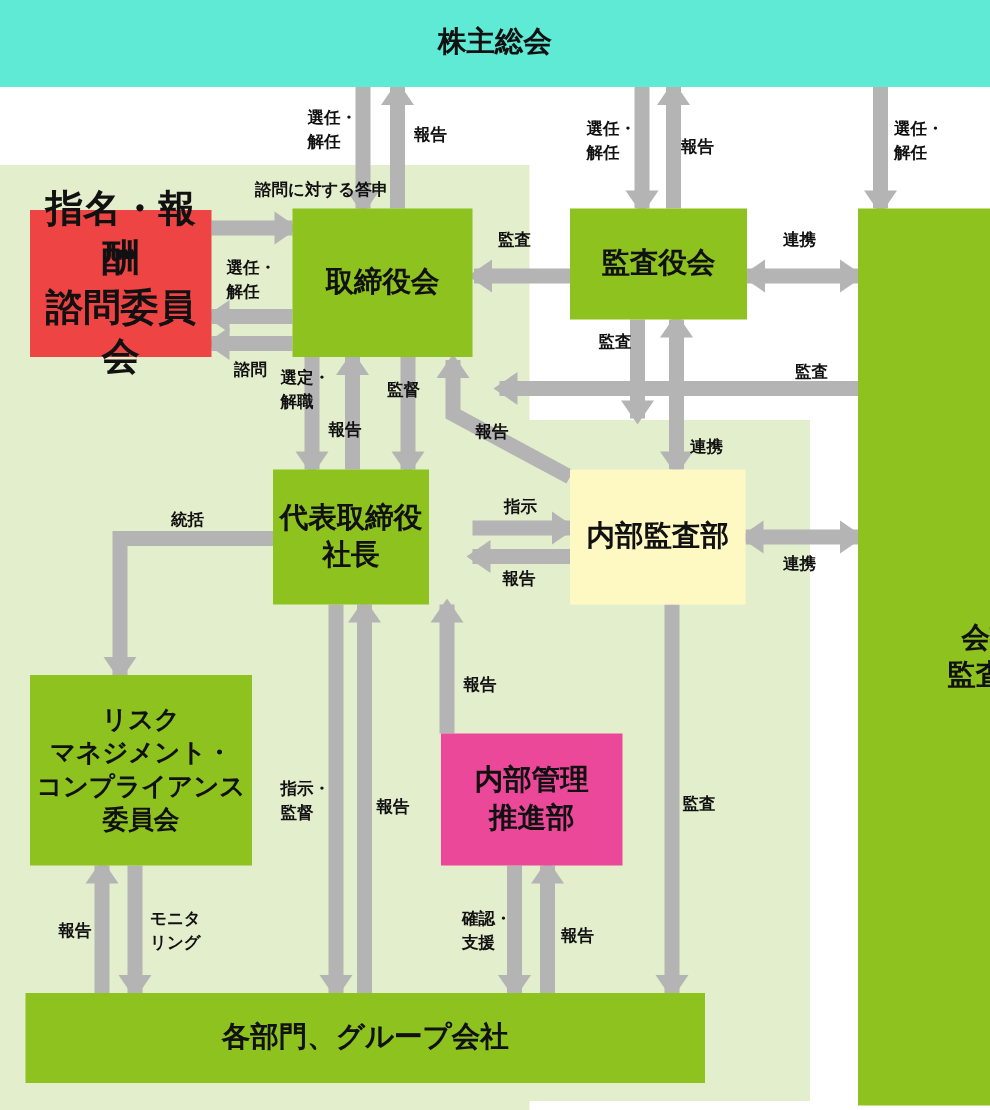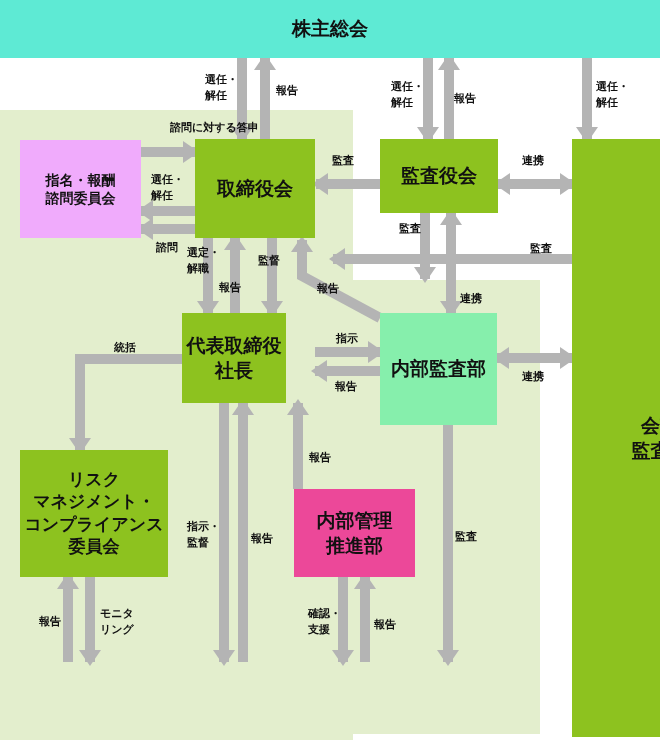--- a/index.html
+++ b/index.html
@@ -51,35 +51,36 @@
       <polyline points="243,662 243,403" fill="none" stroke="#b4b4b4" stroke-width="10" marker-end="url(#ah)"></polyline>
       <polyline points="448,403 448,662" fill="none" stroke="#b4b4b4" stroke-width="10" marker-end="url(#ah)"></polyline>
       <polyline points="68,662 68,577" fill="none" stroke="#b4b4b4" stroke-width="10" marker-end="url(#ah)"></polyline>
       <polyline points="90,577 90,662" fill="none" stroke="#b4b4b4" stroke-width="10" marker-end="url(#ah)"></polyline>
       <polyline points="343,577 343,662" fill="none" stroke="#b4b4b4" stroke-width="10" marker-end="url(#ah)"></polyline>
       <polyline points="365,662 365,577" fill="none" stroke="#b4b4b4" stroke-width="10" marker-end="url(#ah)"></polyline>
     </svg>
 <div class="bgrect" style="left: 0px; top: 280px; width: 540px; height: 454px; background: rgb(227, 238, 205);"></div>
     <div class="bgrect" style="left: 0px; top: 110px; width: 353px; height: 630px; background: rgb(227, 238, 205);"></div>
     <div class="node" style="left: 0px; top: 0px; width: 660px; height: 58px; background: #5eead4; color: rgb(17, 17, 17); font-size: 19px;">株主総会</div>
-    <div class="node" style="left: 20px; top: 140px; width: 121px; height: 98px; background: #f0abfc; color: rgb(17, 17, 17); font-size: 14px; text-align: center;">指名・報酬
+    <div class="node" style="left: 20px; top: 140px; width: 121px; height: 98px; background: #ef4444; color: rgb(17, 17, 17); font-size: 25px; text-align: center;">指名・報酬
 諮問委員会</div>
     <div class="node" style="left: 195px; top: 139px; width: 120px; height: 99px; background: rgb(141, 194, 31); color: rgb(17, 17, 17); font-size: 19px;">取締役会</div>
     <div class="node" style="left: 380px; top: 139px; width: 118px; height: 74px; background: rgb(141, 194, 31); color: rgb(17, 17, 17); font-size: 19px;">監査役会</div>
     <div class="node" style="left: 572px; top: 139px; width: 88px; height: 598px; background: rgb(141, 194, 31); color: rgb(17, 17, 17); font-size: 19px; padding-left: 44px;">会計
 監査人</div>
     <div class="node" style="left: 182px; top: 313px; width: 104px; height: 90px; background: rgb(141, 194, 31); color: rgb(17, 17, 17); font-size: 19px;">代表取締役
 社長</div>
-    <div class="node" style="left: 380px; top: 313px; width: 117px; height: 112px; background: #86efac; color: rgb(17, 17, 17); font-size: 19px;">内部監査部</div>
+    <div class="node" style="left: 380px; top: 313px; width: 117px; height: 90px; background: #fef9c3; color: rgb(17, 17, 17); font-size: 19px;">内部監査部</div>
     <div class="node" style="left: 20px; top: 450px; width: 148px; height: 127px; background: rgb(141, 194, 31); color: rgb(17, 17, 17); font-size: 17px;">リスク
 マネジメント・
 コンプライアンス
 委員会</div>
     <div class="node" style="left: 294px; top: 489px; width: 121px; height: 88px; background: #ec4899; color: rgb(17, 17, 17); font-size: 19px;">内部管理
 推進部</div>
+    <div class="node" style="left: 17px; top: 662px; width: 453px; height: 60px; background: rgb(141, 194, 31); color: rgb(17, 17, 17); font-size: 19px;">各部門、グループ会社</div>
     <div class="elabel" style="left: 205px; top: 72px; color: rgb(17, 17, 17);">選任・
 解任</div>
     <div class="elabel" style="left: 276px; top: 83px; color: rgb(17, 17, 17);">報告</div>
     <div class="elabel" style="left: 391px; top: 79px; color: rgb(17, 17, 17);">選任・
 解任</div>
     <div class="elabel" style="left: 454px; top: 91px; color: rgb(17, 17, 17);">報告</div>
     <div class="elabel" style="left: 596px; top: 79px; color: rgb(17, 17, 17);">選任・
 解任</div>
     <div class="elabel" style="left: 126px; top: 120px; color: rgb(17, 17, 17); padding-left: 44px;">諮問に対する答申</div>
     <div class="elabel" style="left: 151px; top: 172px; color: rgb(17, 17, 17);">選任・

